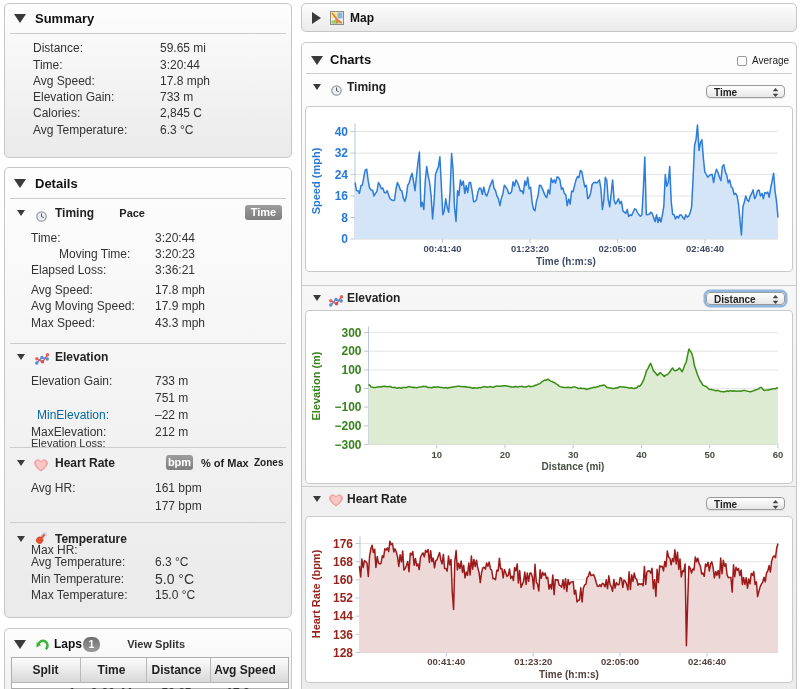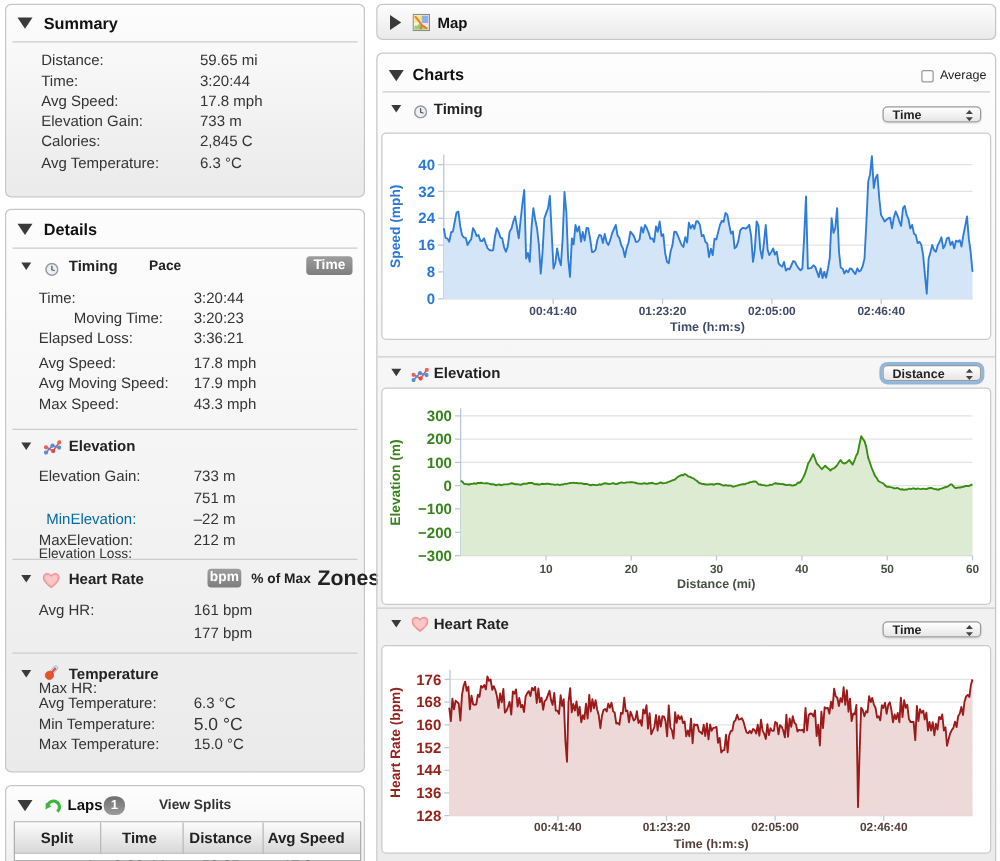--- a/index.html
+++ b/index.html
@@ -68,21 +68,21 @@
 <div style="position:absolute;left:155px;top:423.5px;height:16px;line-height:16px;font-size:12px;font-weight:normal;color:#333;white-space:nowrap;">212 m</div>
 <div style="position:absolute;left:10px;top:446.5px;width:276px;height:1px;background:#ccc"></div>
 <div style="position:absolute;left:17px;top:460px;width:0;height:0;border-left:4.5px solid transparent;border-right:4.5px solid transparent;border-top:6.5px solid #3a3a3a"></div>
 <div style="position:absolute;left:34px;top:458px"><svg width="14" height="13" viewBox="0 0 14 13">
         <path d="M7 12 C2.3 8.7 0.7 6.3 0.7 4 C0.7 2.1 2.2 0.9 3.8 0.9 C5.1 0.9 6.4 1.7 7 2.9 C7.6 1.7 8.9 0.9 10.2 0.9 C11.8 0.9 13.3 2.1 13.3 4 C13.3 6.3 11.7 8.7 7 12 Z" fill="#f7b2b2" stroke="#ec8f8f" stroke-width="0.9"></path>
         <path d="M7 10.4 C3.5 7.9 2.3 6 2.3 4.2 C2.3 2.9 3.3 2.1 4.4 2.1 C5.3 2.1 6.5 2.7 7 3.8 C7.5 2.7 8.7 2.1 9.6 2.1 C10.7 2.1 11.7 2.9 11.7 4.2 C11.7 6 10.5 7.9 7 10.4 Z" fill="#fbc6c6"></path>
       </svg></div>
 <div style="position:absolute;left:55px;top:454.5px;height:16px;line-height:16px;font-size:12px;font-weight:bold;color:#222;white-space:nowrap;">Heart Rate</div>
 <div style="position:absolute;left:166px;top:455px;width:27px;height:15px;border-radius:3px;background:linear-gradient(#9d9d9d,#7e7e7e);text-align:center;line-height:15px;font-size:11px;font-weight:bold;color:#fff">bpm</div>
 <div style="position:absolute;left:201px;top:454.5px;height:16px;line-height:16px;font-size:11px;font-weight:bold;color:#222;white-space:nowrap;">% of Max</div>
-<div style="position:absolute;left:254px;top:454.5px;height:16px;line-height:16px;font-size:17px;font-weight:bold;color:#222;white-space:nowrap;">Zones</div>
+<div style="position:absolute;left:254px;top:454.5px;height:16px;line-height:16px;font-size:10px;font-weight:bold;color:#222;white-space:nowrap;">Zones</div>
 <div style="position:absolute;left:31px;top:480px;height:16px;line-height:16px;font-size:12px;font-weight:normal;color:#333;white-space:nowrap;">Avg HR:</div>
 <div style="position:absolute;left:155px;top:480px;height:16px;line-height:16px;font-size:12px;font-weight:normal;color:#333;white-space:nowrap;">161 bpm</div>
 <div style="position:absolute;left:31px;top:497.5px;height:16px;line-height:16px;font-size:12px;font-weight:normal;color:#333;white-space:nowrap;margin-top:44px;">Max HR:</div>
 <div style="position:absolute;left:155px;top:497.5px;height:16px;line-height:16px;font-size:12px;font-weight:normal;color:#333;white-space:nowrap;">177 bpm</div>
 <div style="position:absolute;left:10px;top:521.5px;width:276px;height:1px;background:#ccc"></div>
 <div style="position:absolute;left:17px;top:536px;width:0;height:0;border-left:4.5px solid transparent;border-right:4.5px solid transparent;border-top:6.5px solid #3a3a3a"></div>
 <div style="position:absolute;left:35px;top:531px"><svg width="13" height="14" viewBox="0 0 13 14">
         <g transform="rotate(40 6.5 7)">
           <rect x="4.9" y="0.6" width="3.2" height="8.2" rx="1.6" fill="#d9e6f4" stroke="#a8c0dc" stroke-width="0.8"></rect>
           <rect x="5.6" y="2.2" width="1.8" height="6" fill="#e8512d"></rect>

